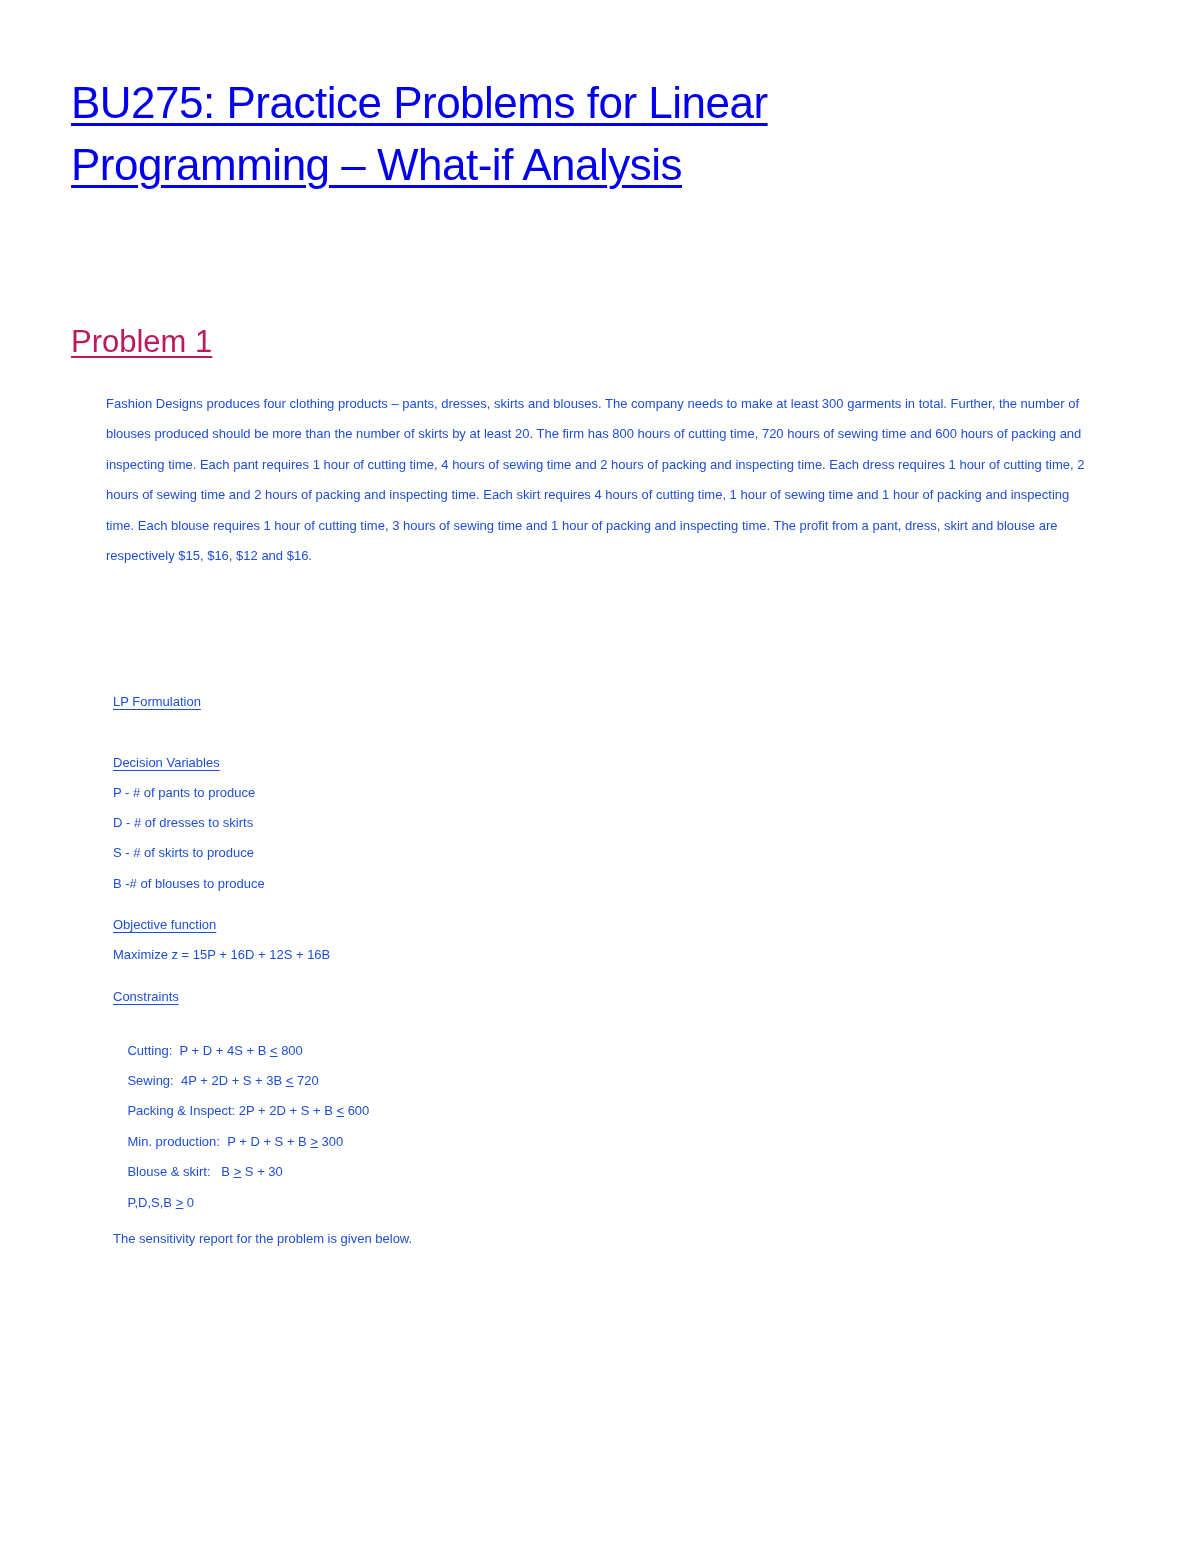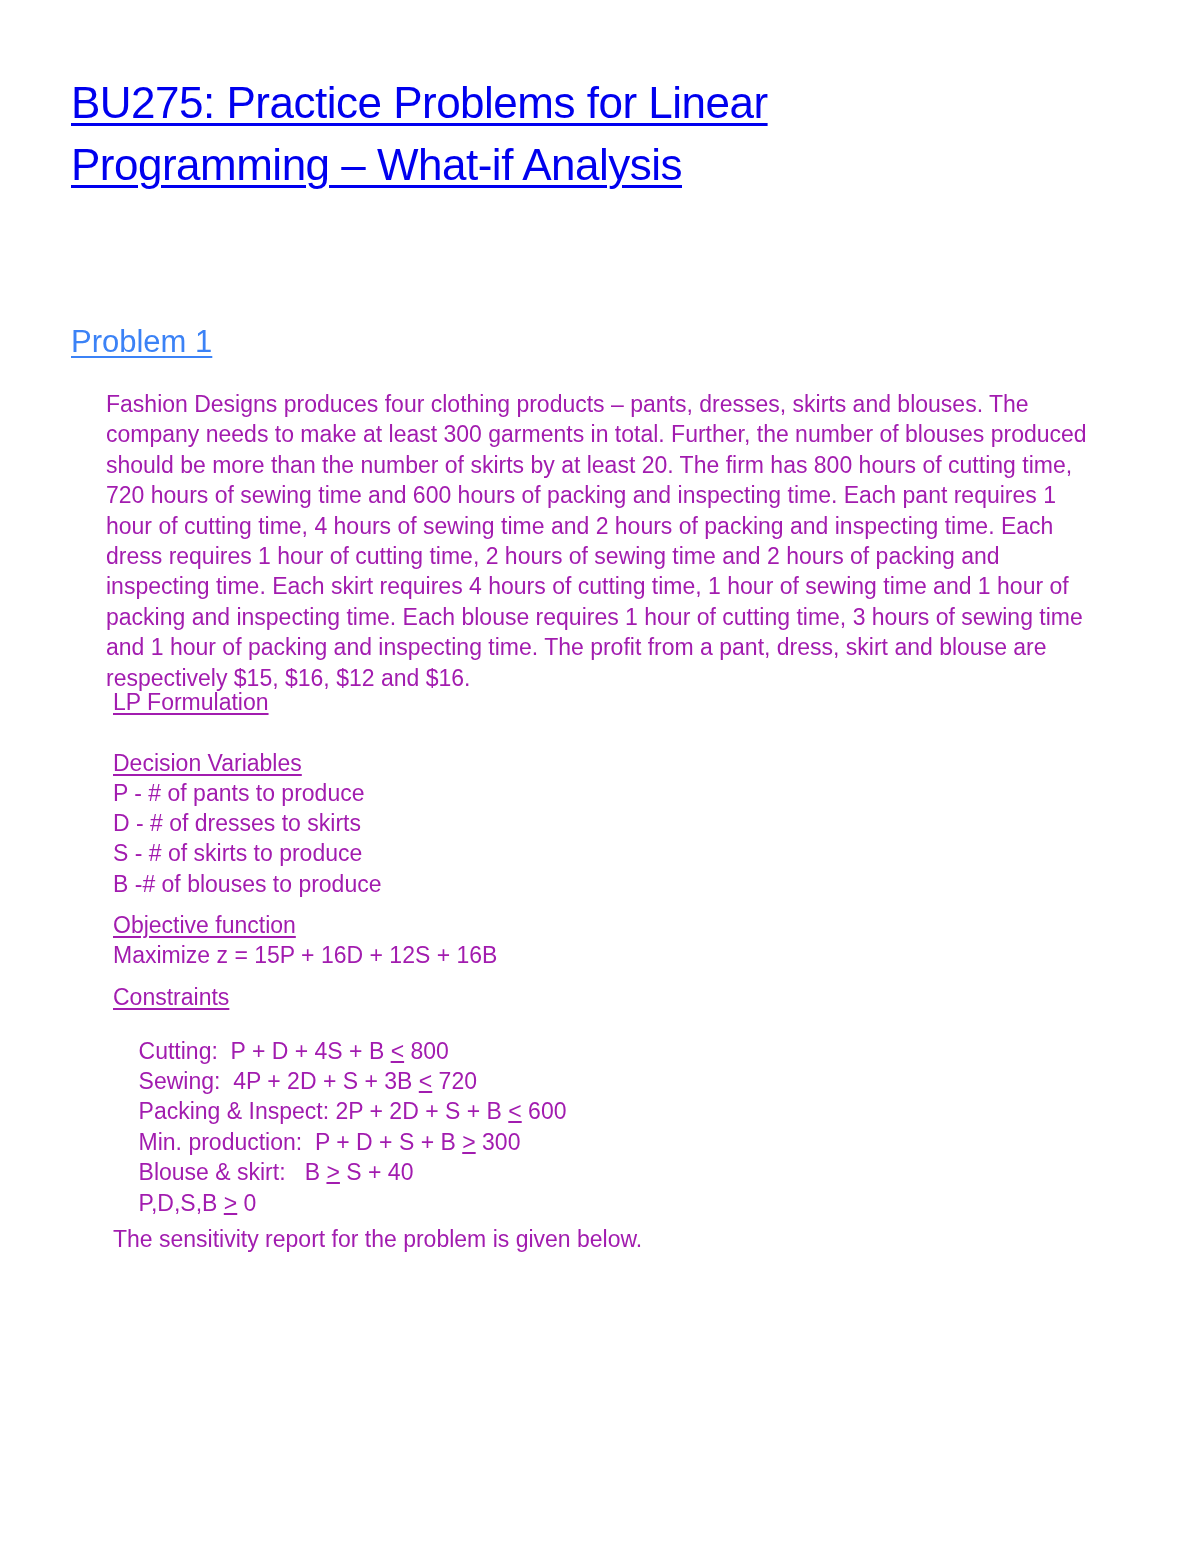--- a/index.html
+++ b/index.html
@@ -7,25 +7,25 @@
     .page { position: absolute; left: 0; top: 0; width: 1200px; height: 1553px; background: #fff; padding-left: 40px; }
     .title {
       position: absolute; left: 71px; top: 72px; width: 820px;
       font-family: "Liberation Sans", sans-serif; font-size: 44px; line-height: 62px;
       color: #0000ee; text-decoration: underline; text-decoration-thickness: 3px;
       text-underline-offset: 5px; letter-spacing: -0.5px; margin: 0; font-weight: normal;
     }
     .h2 {
       position: absolute; left: 71px; top: 322px;
       font-family: "Liberation Sans", sans-serif; font-size: 31px; line-height: 40px;
-      color: #3b82f6; text-decoration: underline; text-decoration-thickness: 2px;
+      color: #be185d; text-decoration: underline; text-decoration-thickness: 2px;
       text-underline-offset: 4px; margin: 0; font-weight: normal;
     }
     .body-text {
-      font-family: "Liberation Sans", sans-serif; font-size: 23px; color: #a21caf;
+      font-family: "Liberation Sans", sans-serif; font-size: 13px; color: #1d4ed8;
     }
     .para {
       position: absolute; left: 106px; top: 389px; width: 990px;
       line-height: 30.4px; margin: 0;
     }
     .line { position: absolute; left: 106px; line-height: 24px; white-space: pre; margin: 7px; text-align: center; }
     .u { text-decoration: underline; text-underline-offset: 3px; }
     .ineq { text-decoration: underline; }
   </style>
 </head>
@@ -56,20 +56,20 @@
   <div class="line body-text" style="top:1038px;">
     <span>Sewing:  4P + 2D + S + 3B </span><span class="ineq">&lt;</span><span> 720</span>
   </div>
   <div class="line body-text" style="top:1068px;">
     <span>Packing &amp; Inspect: 2P + 2D + S + B </span><span class="ineq">&lt;</span><span> 600</span>
   </div>
   <div class="line body-text" style="top:1099px;">
     <span>Min. production:  P + D + S + B </span><span class="ineq">&gt;</span><span> 300</span>
   </div>
   <div class="line body-text" style="top:1129px;">
-    <span>Blouse &amp; skirt:   B </span><span class="ineq">&gt;</span><span> S + 40</span>
+    <span>Blouse &amp; skirt:   B </span><span class="ineq">&gt;</span><span> S + 30</span>
   </div>
   <div class="line body-text" style="top:1160px;">
     <span>P,D,S,B </span><span class="ineq">&gt;</span><span> 0</span>
   </div>
 
   <div class="line body-text" style="top:1220px;">The sensitivity report for the problem is given below.</div>
 </div>
 
 </body></html>

